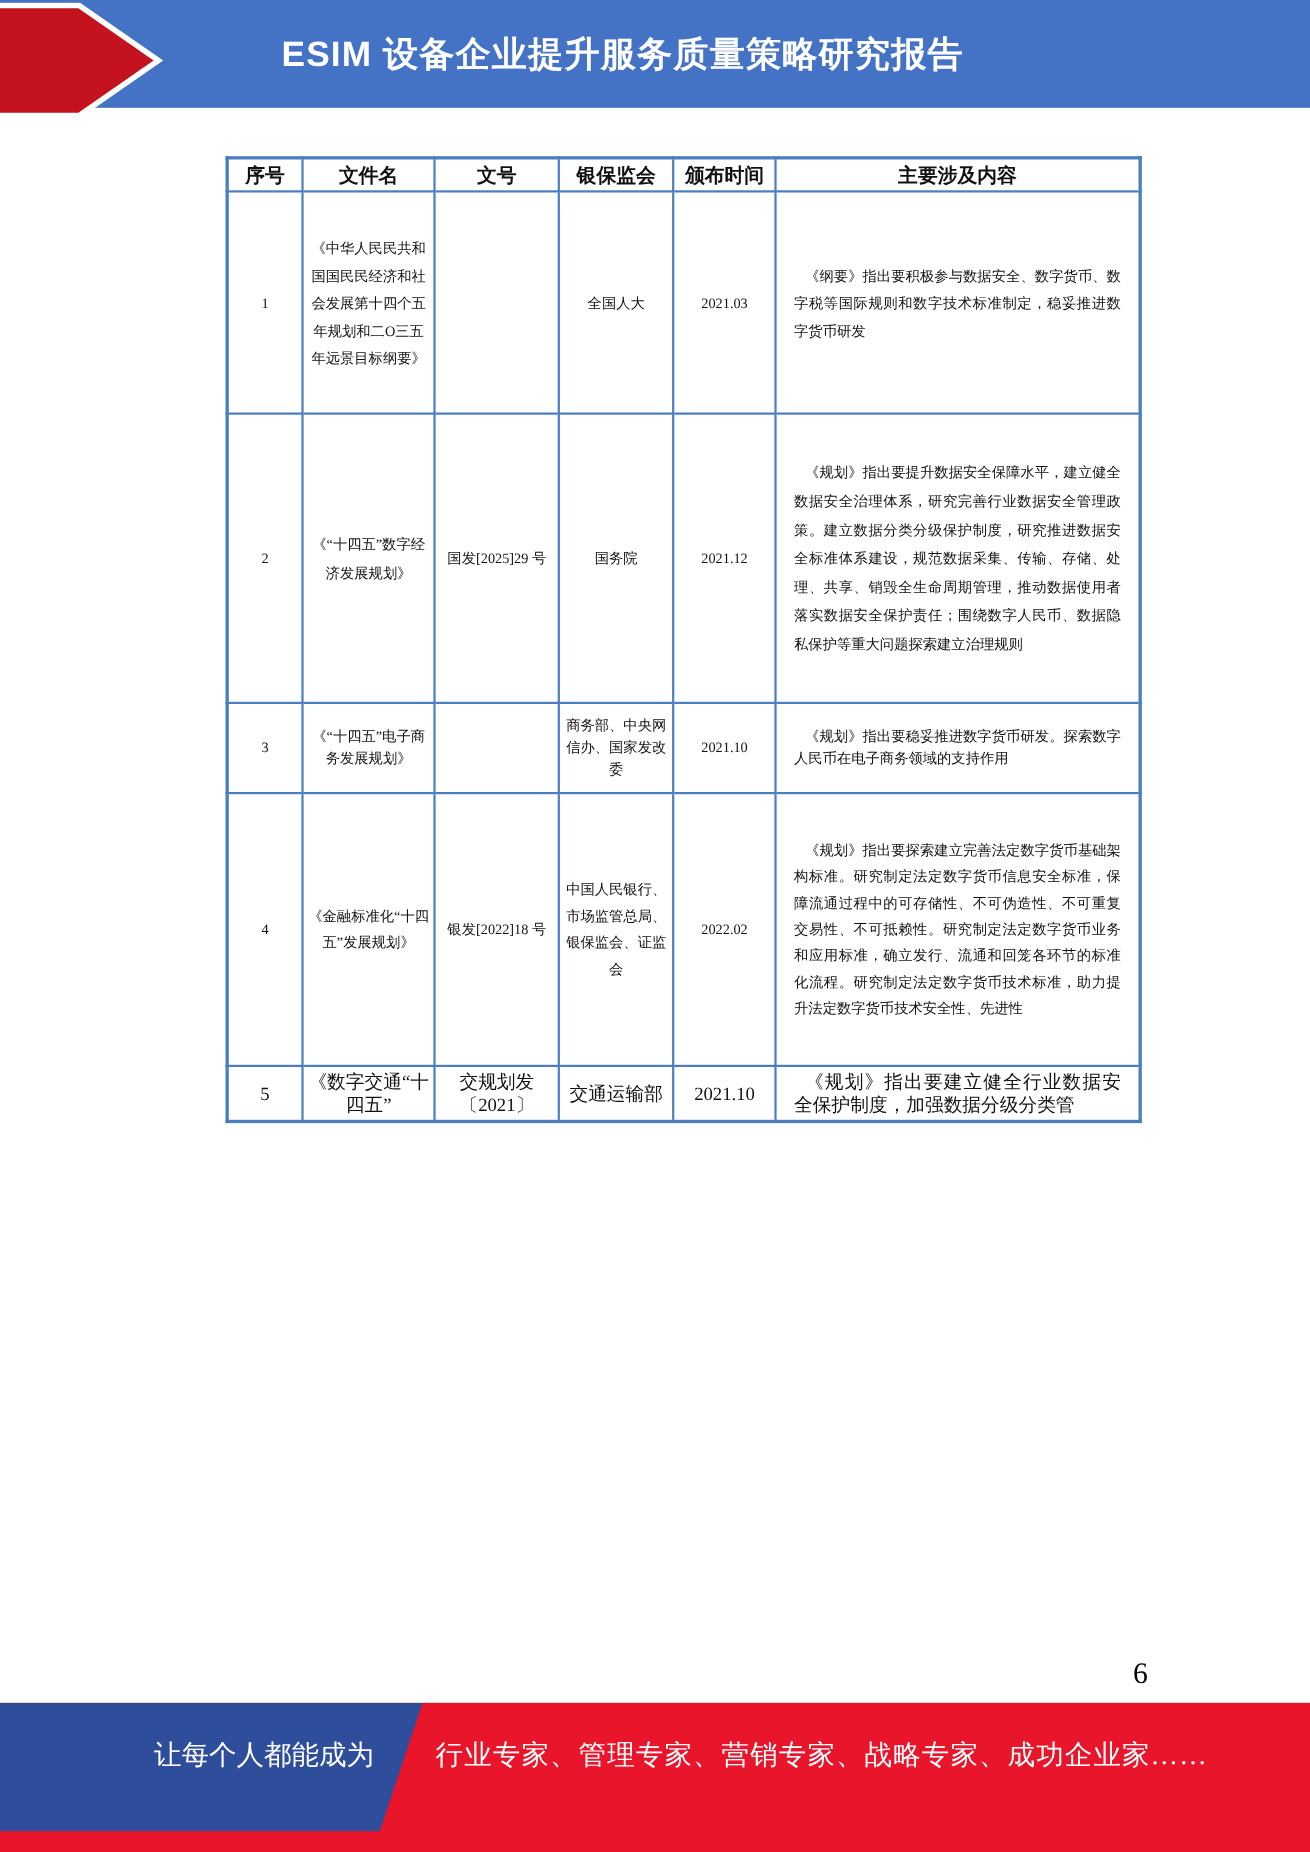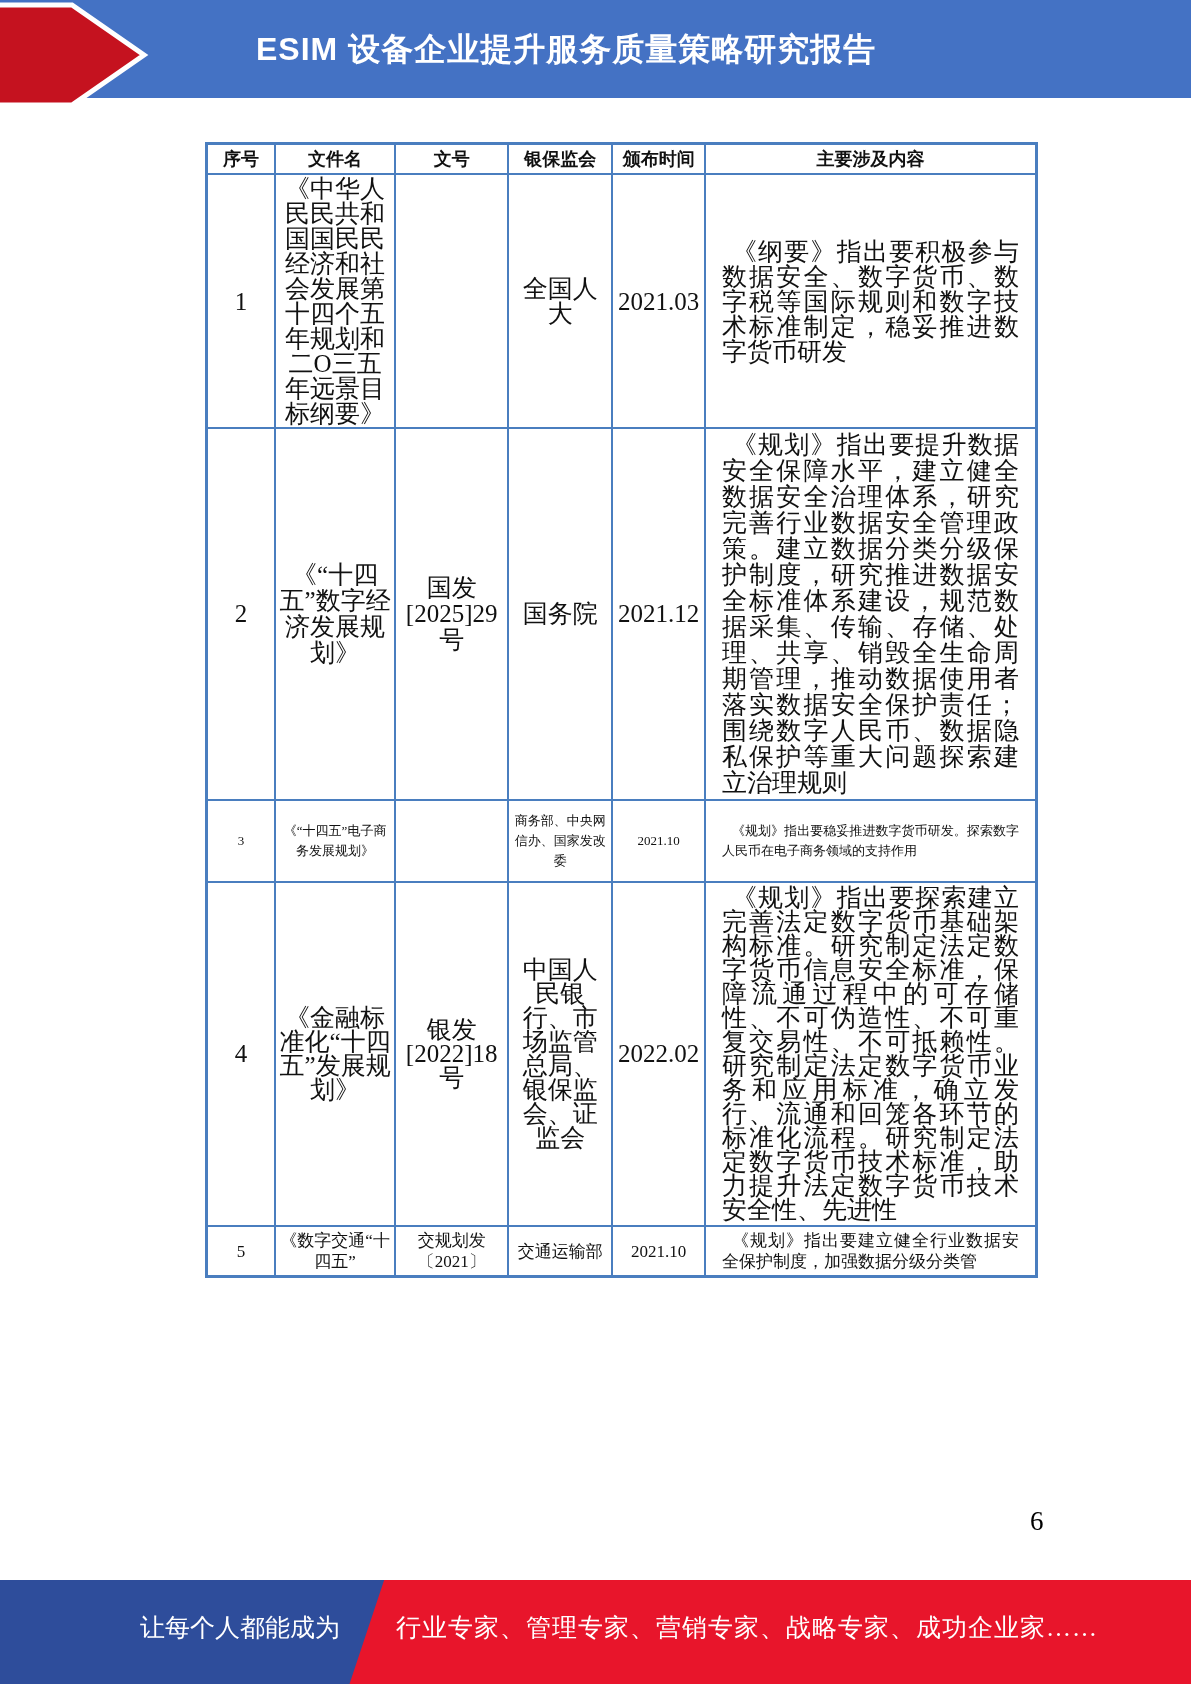--- a/index.html
+++ b/index.html
@@ -22,33 +22,33 @@
   .policy-table {
     position:absolute; left:205px; top:142px; width:833px;
     border-collapse:collapse; table-layout:fixed;
     border:3px solid #4a7ebf;
   }
   .policy-table th, .policy-table td {
     border:2px solid #4a7ebf; padding:1px 3px;
     text-align:center; vertical-align:middle; overflow:hidden;
   }
   .policy-table th { font-size:18px; font-weight:bold; height:26px; line-height:24px; }
-  .policy-table td { font-size:25px; line-height:25px; }
+  .policy-table td { font-size:13px; line-height:25px; }
   td.c-content { text-align:justify; padding:3px 16px; text-indent:10px; }
   tr.r1 { height:202px; }
   tr.r2 { height:263px; } tr.r2 td { line-height:26px; }
   tr.r3 { height:82px; }  tr.r3 td { font-size:13px; line-height:20px; }
   tr.r4 { height:248px; } tr.r4 td { line-height:24px; }
   tr.r5 { height:43px; }  tr.r5 td { font-size:17px; line-height:21px; }
 
   
   .page-number { position:absolute; left:1030px; top:1506px; font-size:27px; color:#000; }
 
   
-  .footer { position:absolute; left:0; bottom:0; width:1191px; height:104px; background:#e8152b;text-align:right; }
+  .footer { position:absolute; left:0; bottom:0; width:1191px; height:136px; background:#e8152b;text-align:right; }
   .footer-blue {
     position:absolute; top:0; left:0; width:390px; height:117px; background:#2e4d9b;
     -webkit-clip-path:polygon(0 0, 98.5% 0, 88.5% 100%, 0 100%);
     clip-path:polygon(0 0, 98.5% 0, 88.5% 100%, 0 100%);
   }
   .footer-left-text {
     position:absolute; left:140px; top:31px; color:#fff; font-size:25px; white-space:nowrap;
   }
   .footer-right-text {
     position:absolute; left:396px; top:31px; color:#fff; font-size:25px;

